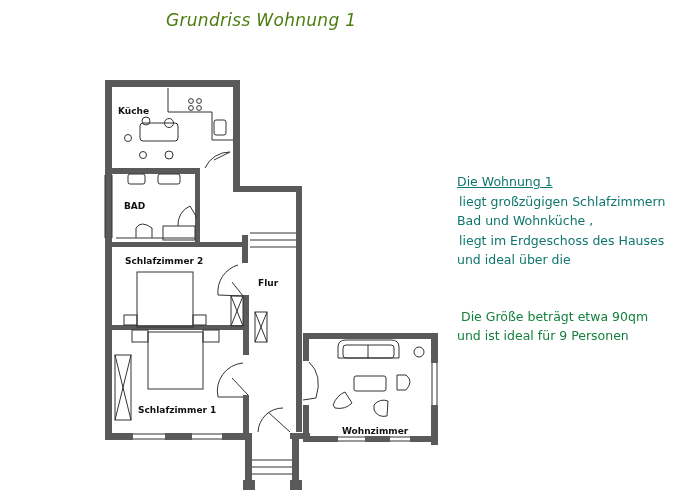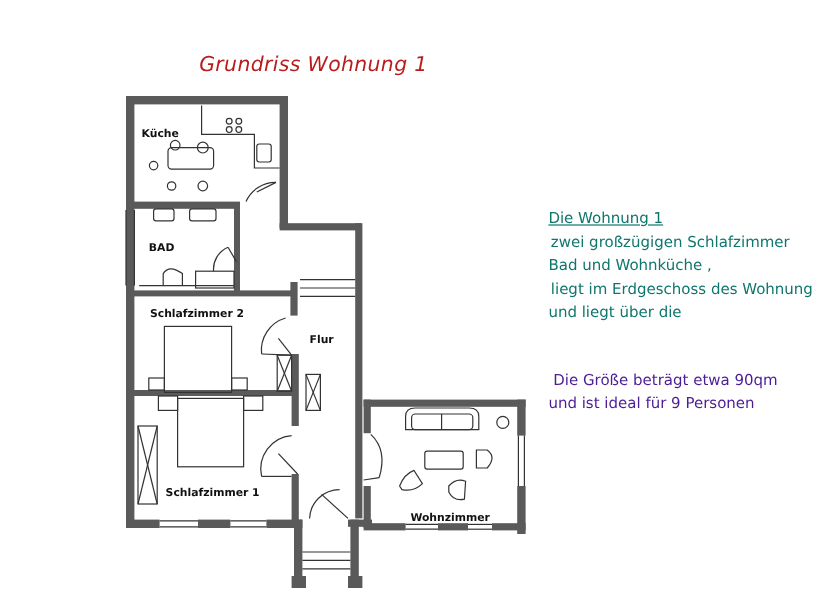--- a/index.html
+++ b/index.html
@@ -1,21 +1,21 @@
 <!DOCTYPE html>
 <html><head>
 <meta charset="utf-8">
 <style>
   html, body { margin:0; padding:0; background:#ffffff; }
   body { width:700px; height:500px; position:relative; overflow:hidden; font-family:"DejaVu Sans", sans-serif; }
-  .title { position:absolute; left:166px; top:10px; font-size:17px; font-style:italic; color:#b91c1c; font-family:"DejaVu Sans", sans-serif; letter-spacing:0.3px;margin-top:34px; }
+  .title { position:absolute; left:166px; top:10px; font-size:17px; font-style:italic; color:#4d7c0f; font-family:"DejaVu Sans", sans-serif; letter-spacing:0.3px; }
   .plan { position:absolute; left:0; top:0; }
   .desc { position:absolute; left:457px; top:172px; font-size:12.5px; line-height:19.5px; color:#0f766e; font-family:"DejaVu Sans", sans-serif; }
   .desc .hd { text-decoration:underline; }
-  .size { position:absolute; left:457px; top:307px; font-size:12.5px; line-height:19px; color:#4c1d95; font-family:"DejaVu Sans", sans-serif; }
+  .size { position:absolute; left:457px; top:307px; font-size:12.5px; line-height:19px; color:#15803d; font-family:"DejaVu Sans", sans-serif; }
   .room-label { font-family:"DejaVu Sans", sans-serif; font-size:9px; fill:#111; }
 </style>
 </head>
 <body>
 
 <div class="title">Grundriss Wohnung 1</div>
 
 <svg class="plan" width="700" height="500" viewBox="0 0 700 500" xmlns="http://www.w3.org/2000/svg">
   <g fill="#5a5a5a" stroke="none">
 
@@ -151,22 +151,22 @@
     <text x="124" y="209" font-weight="bold">BAD</text>
     <text x="125" y="264" font-weight="bold">Schlafzimmer 2</text>
     <text x="258" y="286" font-weight="bold">Flur</text>
     <text x="138" y="413" font-weight="bold">Schlafzimmer 1</text>
     <text x="342" y="434" font-weight="bold">Wohnzimmer</text>
   </g>
 </svg>
 
 <div class="desc">
   <div class="hd">Die Wohnung 1</div>
-  <div style="padding-left:2px">zwei großzügigen Schlafzimmer</div>
+  <div style="padding-left:2px">liegt großzügigen Schlafzimmern</div>
   <div>Bad und Wohnküche ,</div>
-  <div style="padding-left:2px">liegt im Erdgeschoss des Wohnung</div>
-  <div>und liegt über die</div>
+  <div style="padding-left:2px">liegt im Erdgeschoss des Hauses</div>
+  <div>und ideal über die</div>
 </div>
 
 <div class="size">
   <div style="padding-left:4px">Die Größe beträgt etwa 90qm</div>
   <div>und ist ideal für 9 Personen</div>
 </div>
 
 </body></html>

